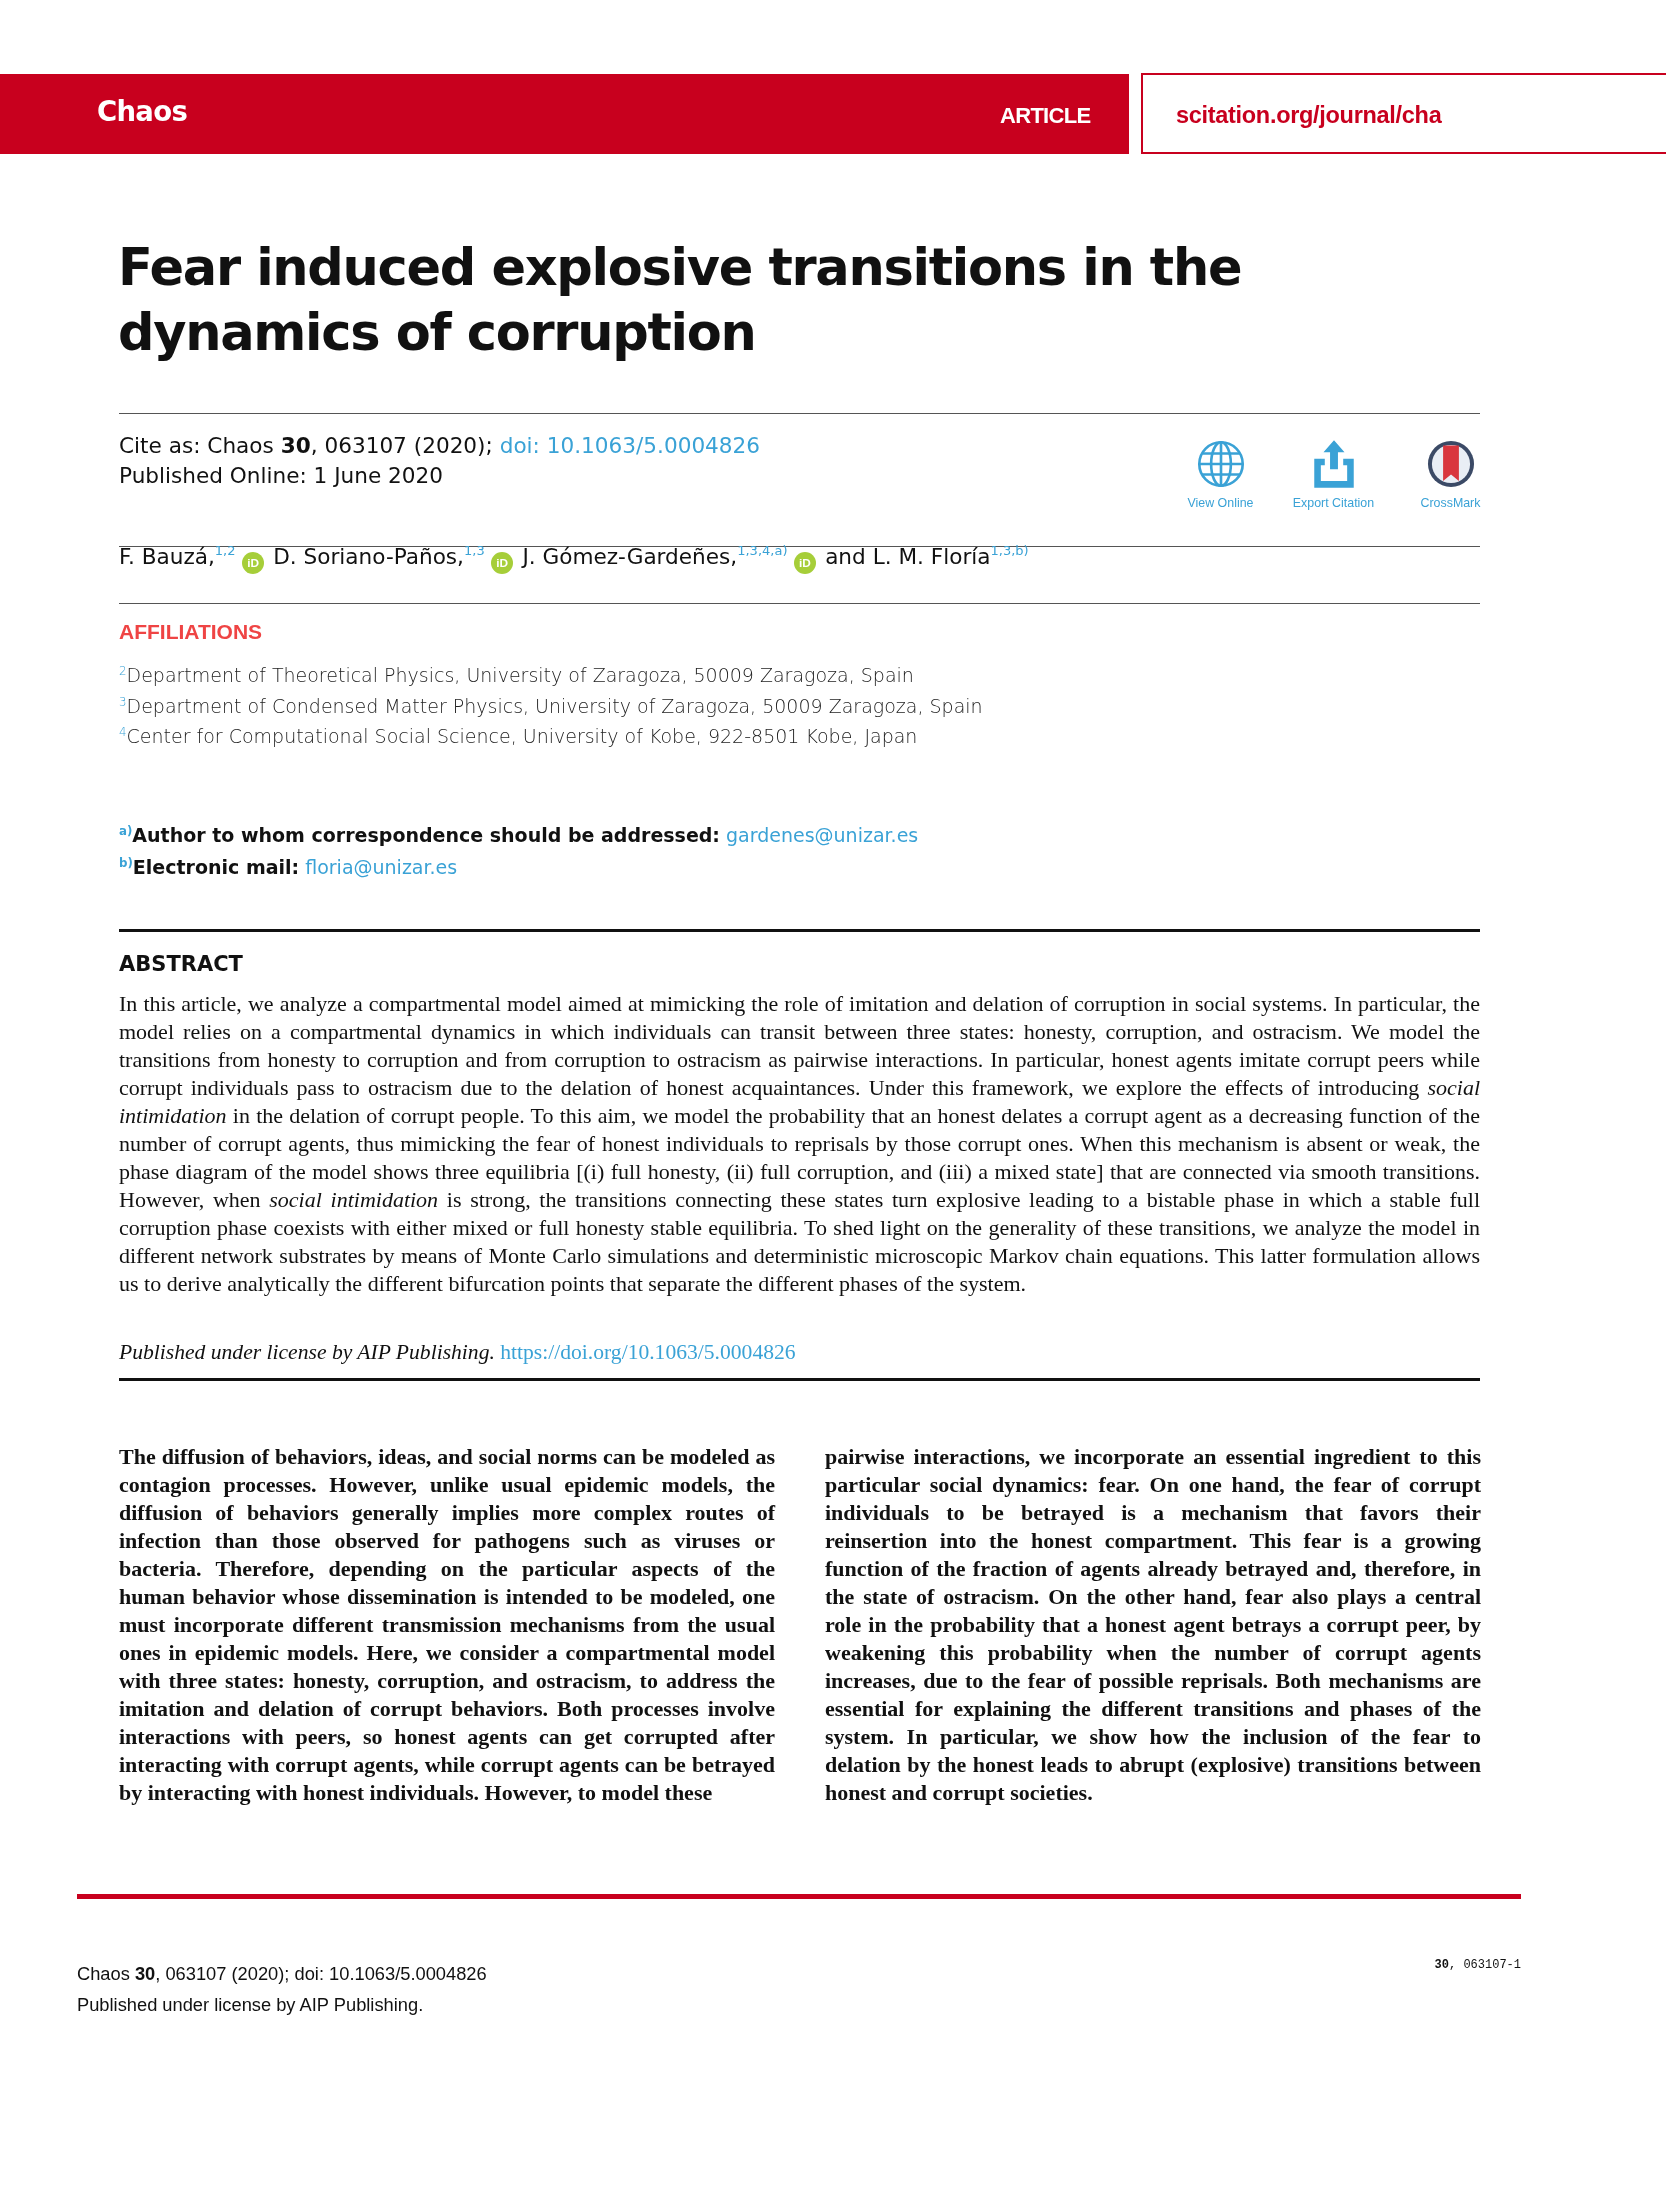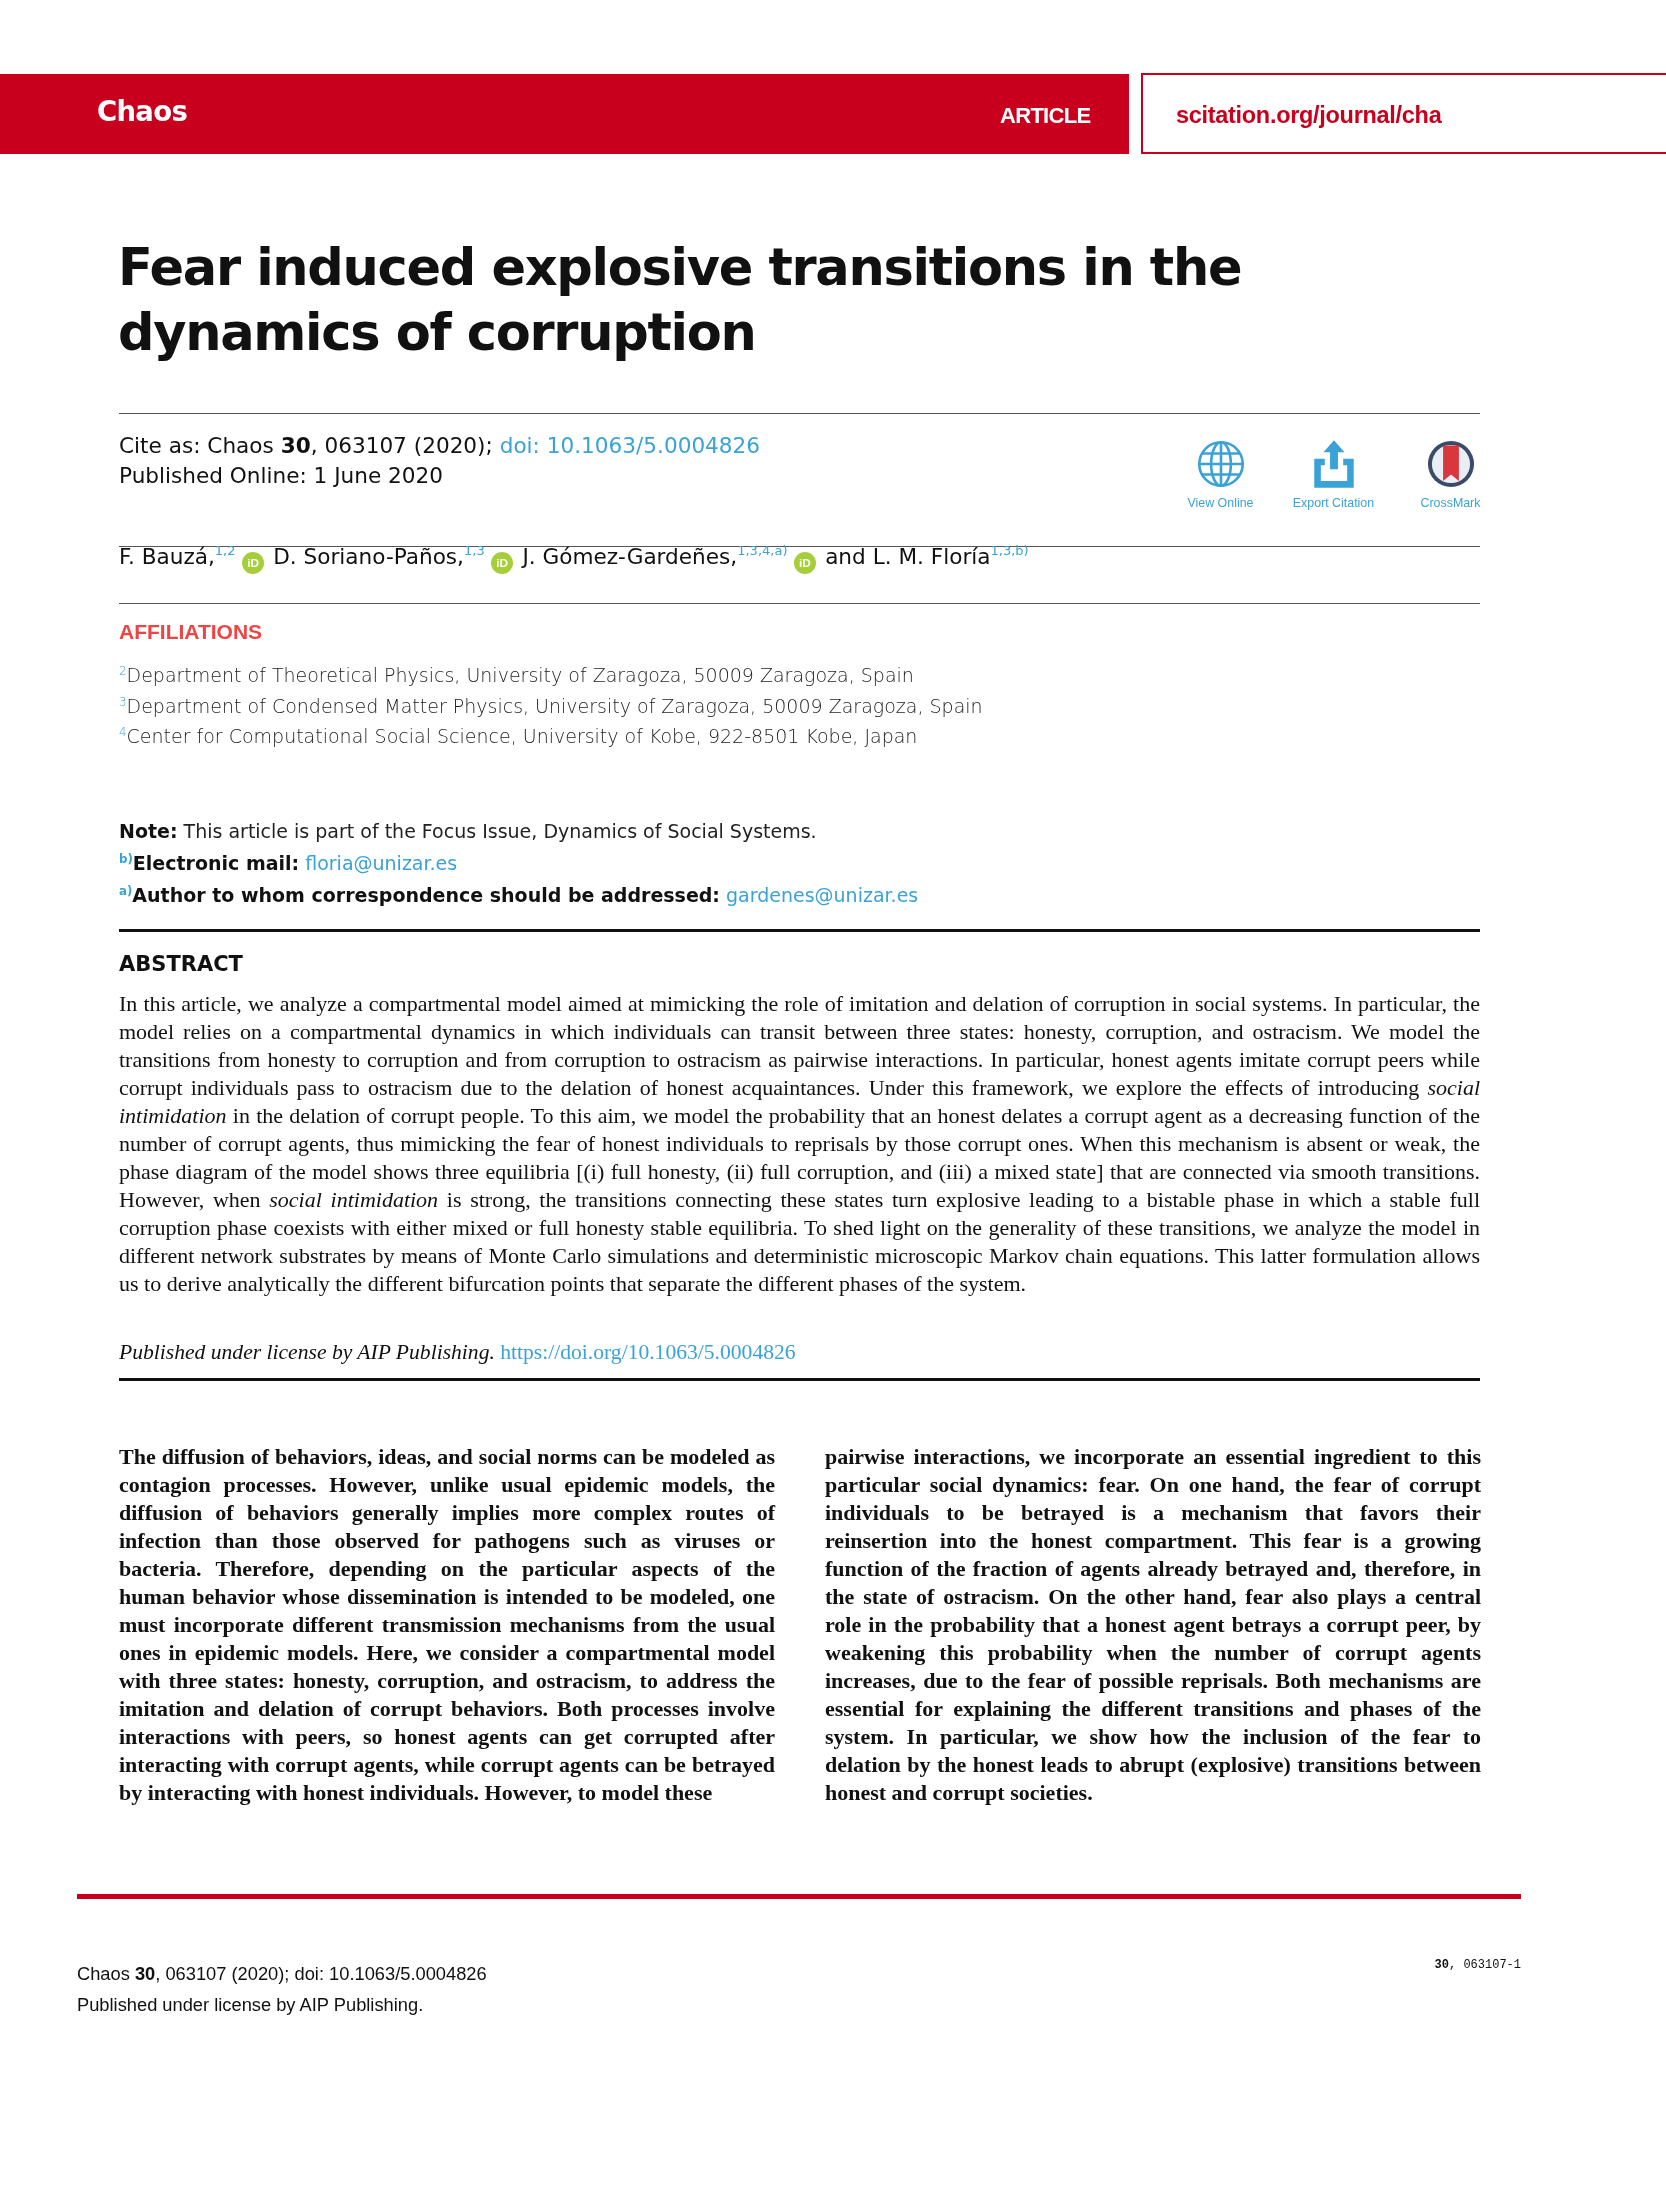--- a/index.html
+++ b/index.html
@@ -123,23 +123,22 @@
 <div class="abs rule-thin" style="top:603px;"></div>
 
 <div class="abs aff-head">AFFILIATIONS</div>
 <div class="abs aff-list">
   <div><sup>2</sup><span>Department of Theoretical Physics, University of Zaragoza, 50009 Zaragoza, Spain</span></div>
   <div><sup>3</sup><span>Department of Condensed Matter Physics, University of Zaragoza, 50009 Zaragoza, Spain</span></div>
   <div><sup>4</sup><span>Center for Computational Social Science, University of Kobe, 922-8501 Kobe, Japan</span></div>
 </div>
 
 <div class="abs notes">
-  <div><b>Note:</b><span> This article is part of the Focus Issue, Dynamics of Social Systems.</span></div>
+  <div><sup>a)</sup><b>Author to whom correspondence should be addressed:</b> <span class="link">gardenes@unizar.es</span></div>
   <div><sup>b)</sup><b>Electronic mail:</b> <span class="link">floria@unizar.es</span></div>
-  <div><sup>a)</sup><b>Author to whom correspondence should be addressed:</b> <span class="link">gardenes@unizar.es</span></div>
 </div>
 
 <div class="abs rule-thick" style="top:929px;"></div>
 
 <div class="abs abs-head">ABSTRACT</div>
 <div class="abs abs-body"><span>In this article, we analyze a compartmental model aimed at mimicking the role of imitation and delation of corruption in social systems. In particular, the model relies on a compartmental dynamics in which individuals can transit between three states: honesty, corruption, and ostracism. We model the transitions from honesty to corruption and from corruption to ostracism as pairwise interactions. In particular, honest agents imitate corrupt peers while corrupt individuals pass to ostracism due to the delation of honest acquaintances. Under this framework, we explore the effects of introducing </span><i>social intimidation</i><span> in the delation of corrupt people. To this aim, we model the probability that an honest delates a corrupt agent as a decreasing function of the number of corrupt agents, thus mimicking the fear of honest individuals to reprisals by those corrupt ones. When this mechanism is absent or weak, the phase diagram of the model shows three equilibria [(i) full honesty, (ii) full corruption, and (iii) a mixed state] that are connected via smooth transitions. However, when </span><i>social intimidation</i><span> is strong, the transitions connecting these states turn explosive leading to a bistable phase in which a stable full corruption phase coexists with either mixed or full honesty stable equilibria. To shed light on the generality of these transitions, we analyze the model in different network substrates by means of Monte Carlo simulations and deterministic microscopic Markov chain equations. This latter formulation allows us to derive analytically the different bifurcation points that separate the different phases of the system.</span></div>
 <div class="abs license"><i>Published under license by AIP Publishing.</i> <span class="link">https://doi.org/10.1063/5.0004826</span></div>
 
 <div class="abs rule-thick" style="top:1378px; height:2.6px;"></div>
 

